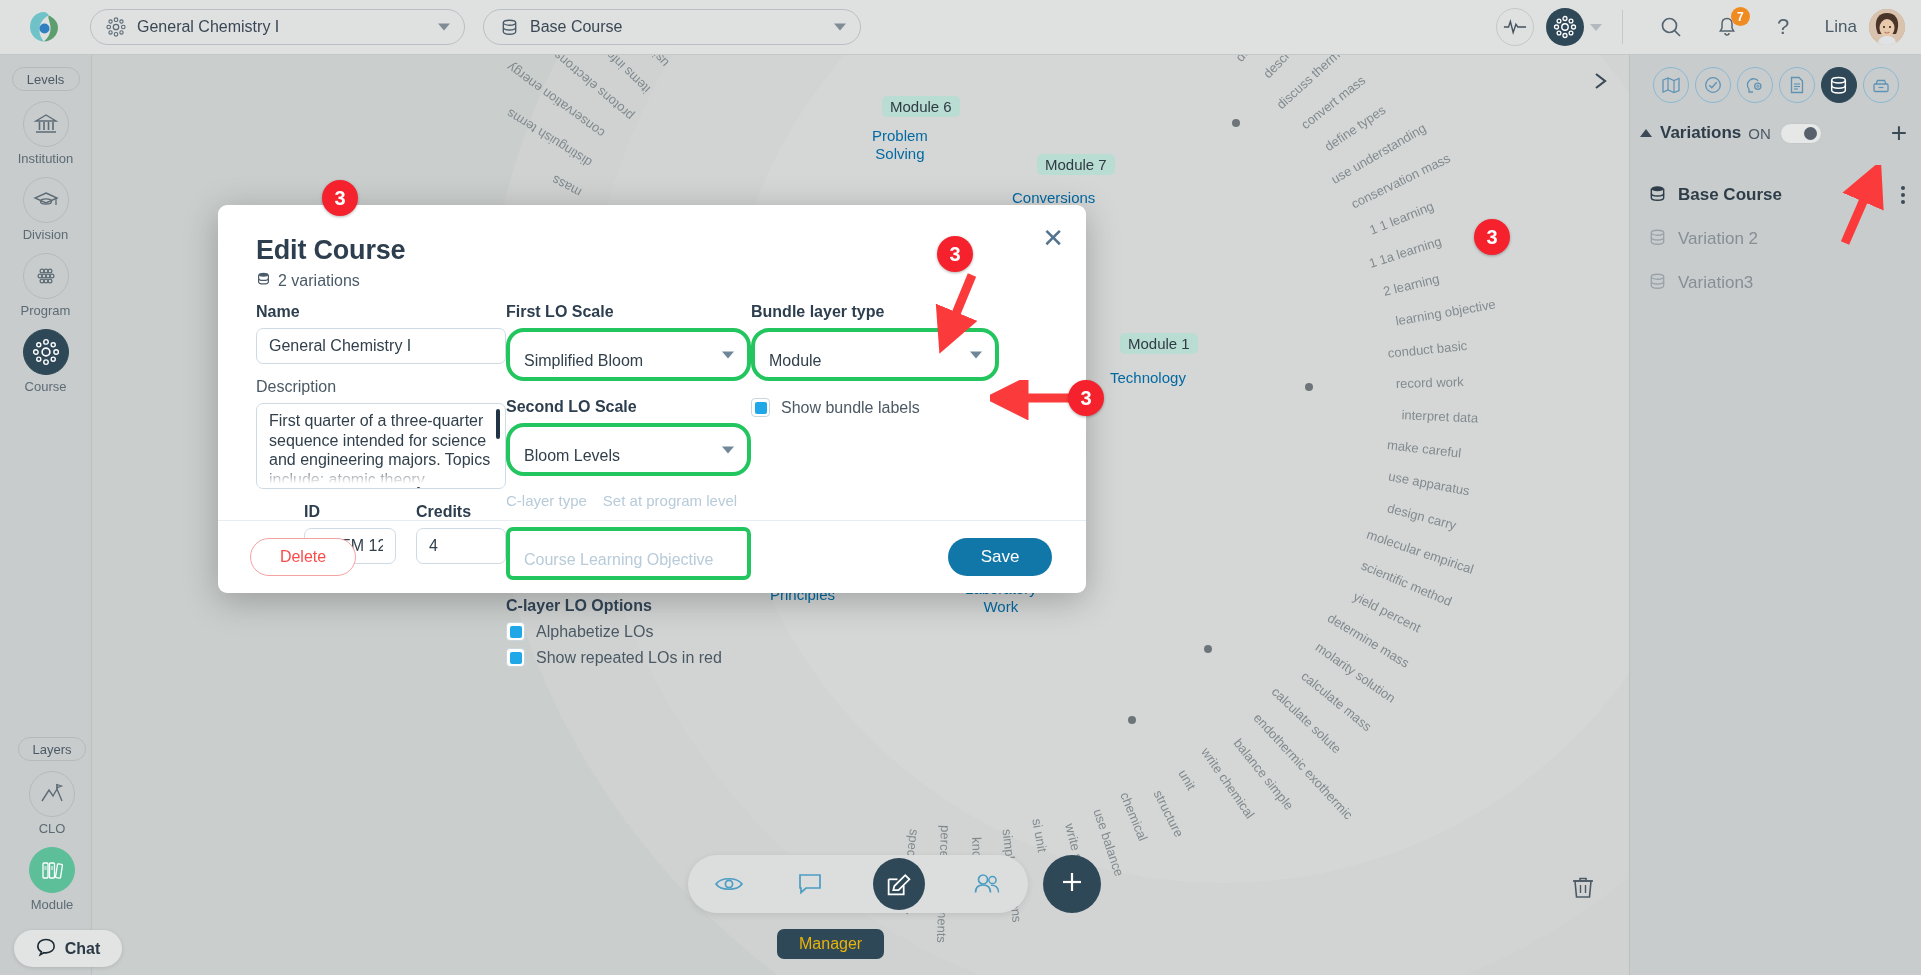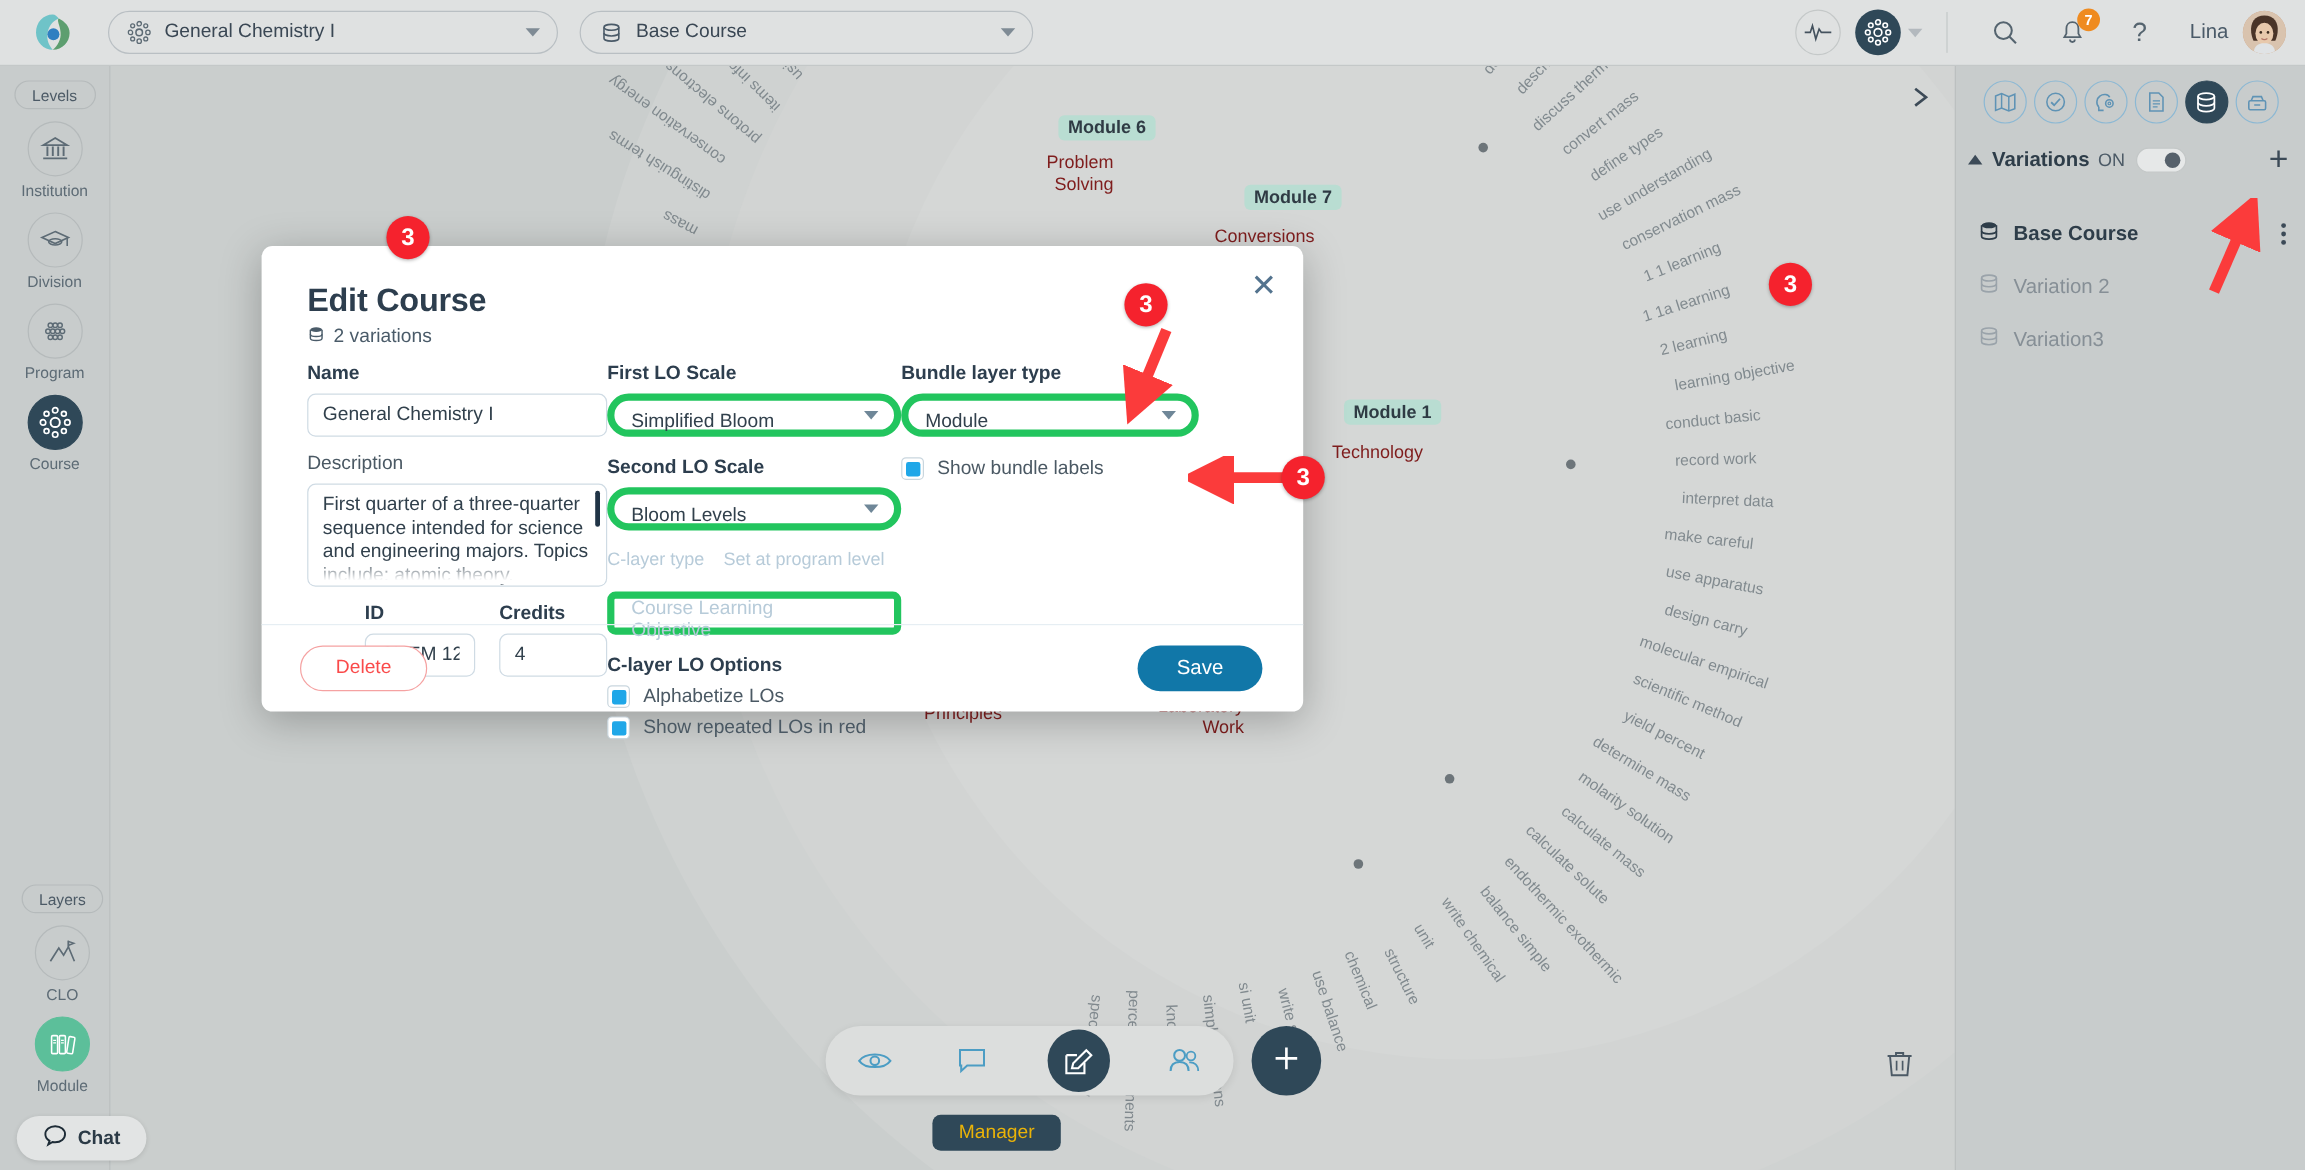--- a/index.html
+++ b/index.html
@@ -126,24 +126,24 @@
     position: absolute; left: 779px; top: 401px; padding: 6px 17px;
     border: 1px solid #9aa1a5; border-radius: 9px; font-size: 16px; color: #42505b;
     background: rgba(210,213,212,.55);
   }
   .minibtn {
     position: absolute; width: 30px; height: 30px; border-radius: 50%;
     background: #4c9dc4; display: flex; align-items: center; justify-content: center;
   }
   .mod-chip {
     position: absolute; font-size: 15px; color: #2f3b44; background: #b9ddd2;
-    border-radius: 5px; padding: 2px 8px; white-space: nowrap; font-weight: bold;
+    border-radius: 5px; padding: 2px 8px; white-space: nowrap;
   }
   .mod-sub {
-    position: absolute; font-size: 15px; color: #7f1d1d; text-align: right;
+    position: absolute; font-size: 15px; color: #0369a1; text-align: center;
     line-height: 1.2; white-space: pre-line;
   }
   .spoke {
     position: absolute; left: 868px; top: 333px; transform-origin: 0 50%;
     font-size: 13px; color: #737d83; white-space: nowrap; opacity: .85;
   }
   .dotmark { position: absolute; width: 8px; height: 8px; border-radius: 50%; background: #6d757a; }
 
   
   .rightpanel {
@@ -216,21 +216,21 @@
   .colB { left: 288px; top: 98px; width: 245px; }
   .colC { left: 533px; top: 98px; width: 290px; }
   .flbl { font-size: 16px; font-weight: 700; color: #2d3e4e; margin-bottom: 7px; display: block; }
   .flbl.light { font-weight: 400; color: #4b5964; }
   .finput {
     width: 100%; height: 36px; border: 1px solid #cfdbe4; border-radius: 7px;
     padding: 0 12px; font-size: 16px; color: #31404c; background: #fff;
     font-family: "Liberation Sans", sans-serif; outline: none;
   }
   .fselect {
-    width: 100%; height: 36px; border: 6px solid #22c55e; border-radius: 18px;
+    width: 100%; height: 53px; border: 4px solid #22c55e; border-radius: 18px;
     padding: 12px 30px 0 14px; font-size: 16px; color: #31404c; background: #fff;
     display: flex; align-items: center; position: relative;
   }
   .fselect .sc {
     position: absolute; right: 13px; top: 50%; transform: translateY(-50%);
     width: 0;height:0;border-left:6px solid transparent;border-right:6px solid transparent;
     border-top: 7px solid #6f8798;
   }
   .ftext {
     width: 100%; height: 86px; border: 1px solid #cfdbe4; border-radius: 7px;

